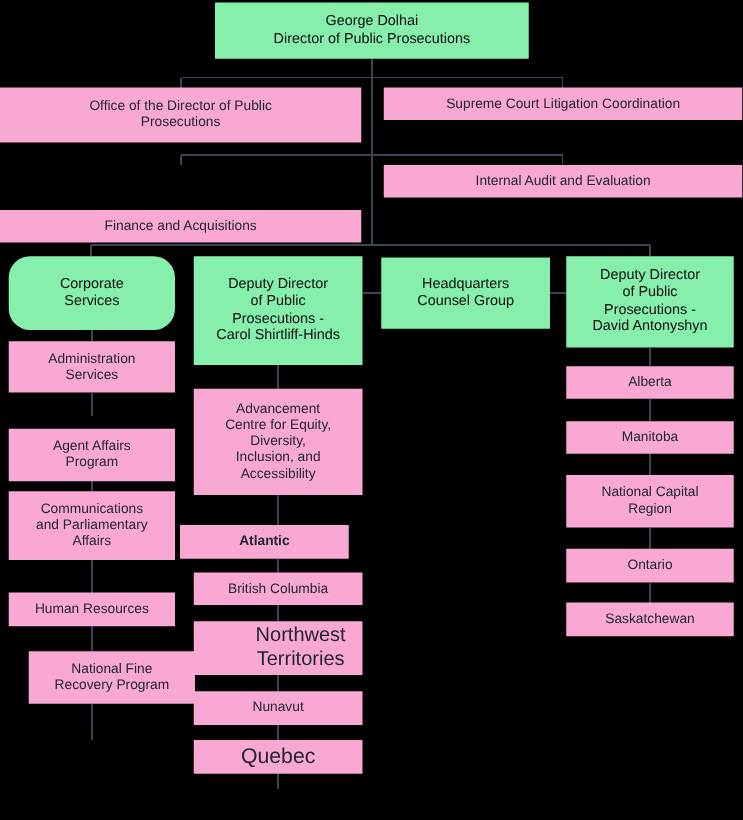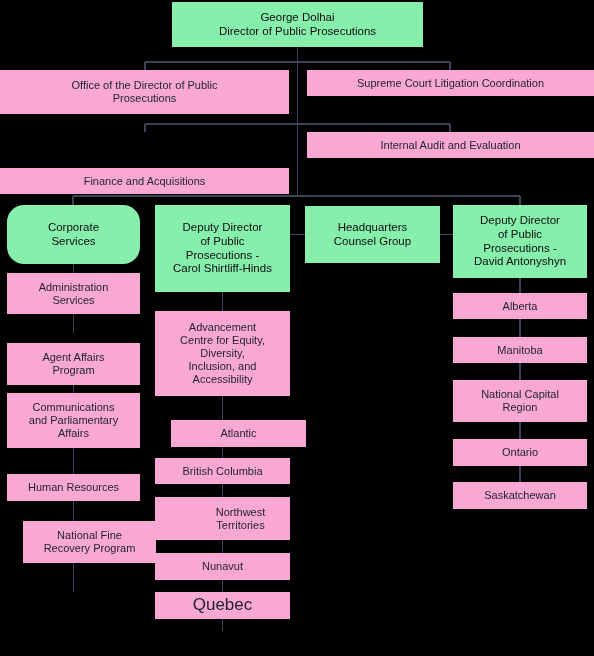--- a/index.html
+++ b/index.html
@@ -113,23 +113,23 @@
 Recovery Program</div>
     <div class="node yellow" style="left: 155px; top: 205px; width: 135px; height: 87px; font-size: 11.5px;">Deputy Director
 of Public
 Prosecutions -
 Carol Shirtliff-Hinds</div>
     <div class="node gray" style="left: 155px; top: 311px; width: 135px; height: 85px; font-size: 11px;">Advancement
 Centre for Equity,
 Diversity,
 Inclusion, and
 Accessibility</div>
-    <div class="node gray" style="left: 171px; top: 420px; width: 135px; height: 27px; font-size: 11px;">Atlantic</div>
+    <div class="node gray" style="left: 144px; top: 420px; width: 135px; height: 27px; font-size: 11px; font-weight: bold;">Atlantic</div>
     <div class="node gray" style="left: 155px; top: 458px; width: 135px; height: 26px; font-size: 11px;">British Columbia</div>
-    <div class="node gray" style="left: 155px; top: 497px; width: 135px; height: 43px; font-size: 11px; padding-left: 40px;">Northwest
+    <div class="node gray" style="left: 155px; top: 497px; width: 135px; height: 43px; font-size: 16px; padding-left: 40px;">Northwest
 Territories</div>
     <div class="node gray" style="left: 155px; top: 553px; width: 135px; height: 27px; font-size: 11px; text-align: center;">Nunavut</div>
     <div class="node gray" style="left: 155px; top: 592px; width: 135px; height: 27px; font-size: 17px;">Quebec</div>
     <div class="node gray" style="left: 155px; top: 631px; width: 135px; height: 25px; font-size: 11px; margin-top: 34px;">Yukon</div>
     <div class="node yellow" style="left: 305px; top: 206px; width: 135px; height: 57px; font-size: 11.5px;">Headquarters
 Counsel Group</div>
     <div class="node yellow" style="left: 453px; top: 205px; width: 134px; height: 73px; font-size: 11.5px;">Deputy Director
 of Public
 Prosecutions -
 David Antonyshyn</div>

